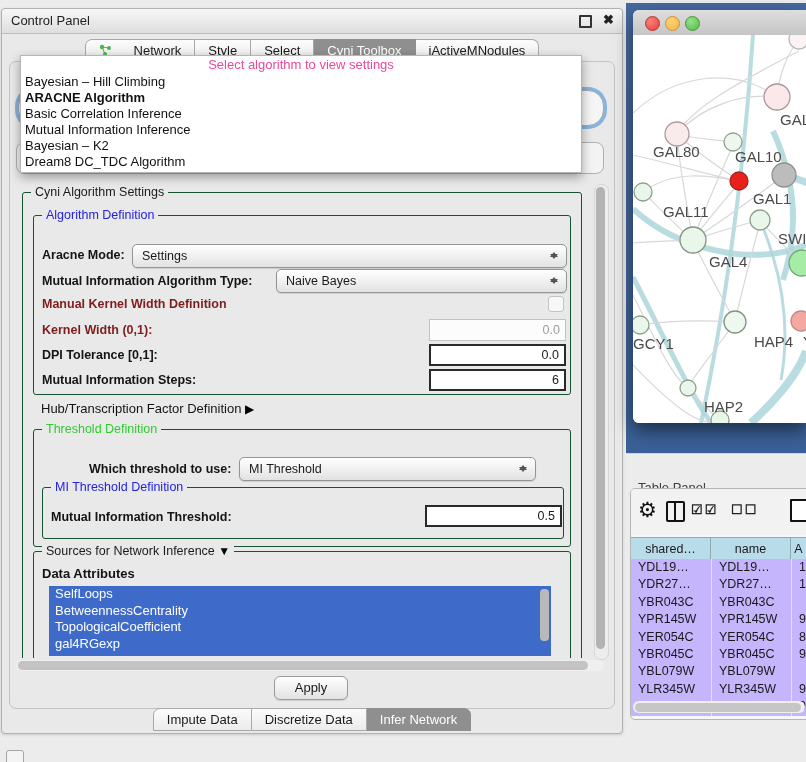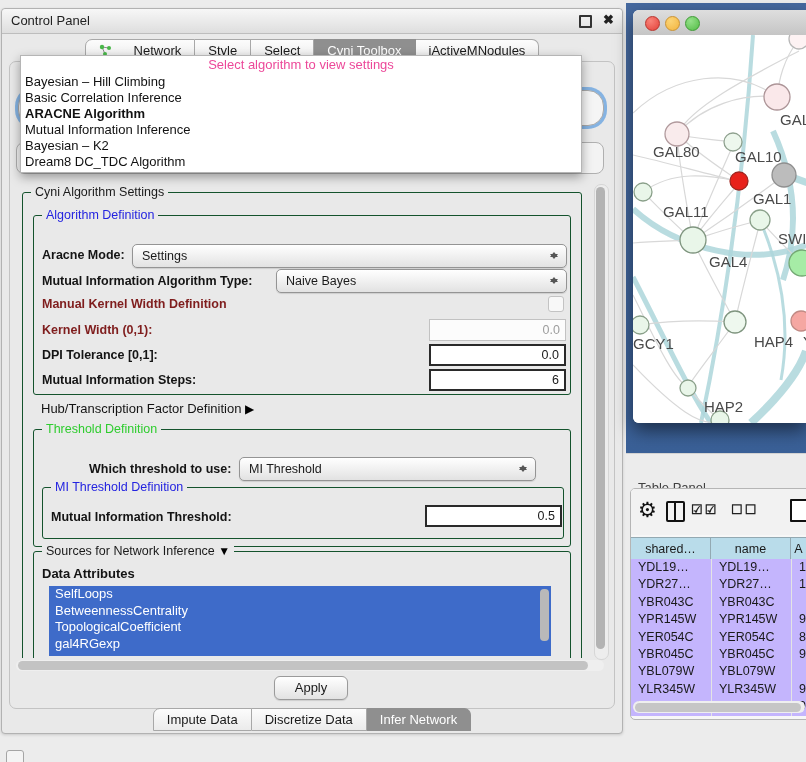--- a/index.html
+++ b/index.html
@@ -137,22 +137,22 @@
   </div>
 
   <div class="inner">
 
     <div class="combo-sliver1"></div>
     <div class="combo-sliver2"></div>
 
     <div class="popup">
       <div class="ph">Select algorithm to view settings</div>
       <div class="it">Bayesian – Hill Climbing</div>
+      <div class="it b">ARACNE Algorithm</div>
       <div class="it">Basic Correlation Inference</div>
-      <div class="it b">ARACNE Algorithm</div>
       <div class="it">Mutual Information Inference</div>
       <div class="it">Bayesian – K2</div>
       <div class="it">Dream8 DC_TDC Algorithm</div>
     </div>
 
     <div class="vp">
       <div class="grp" style="left:8px;top:8px;width:558px;height:470px">
         <span class="gt">Cyni Algorithm Settings</span>
 
         <div class="grp" style="left:10px;top:22px;width:536px;height:178px">

